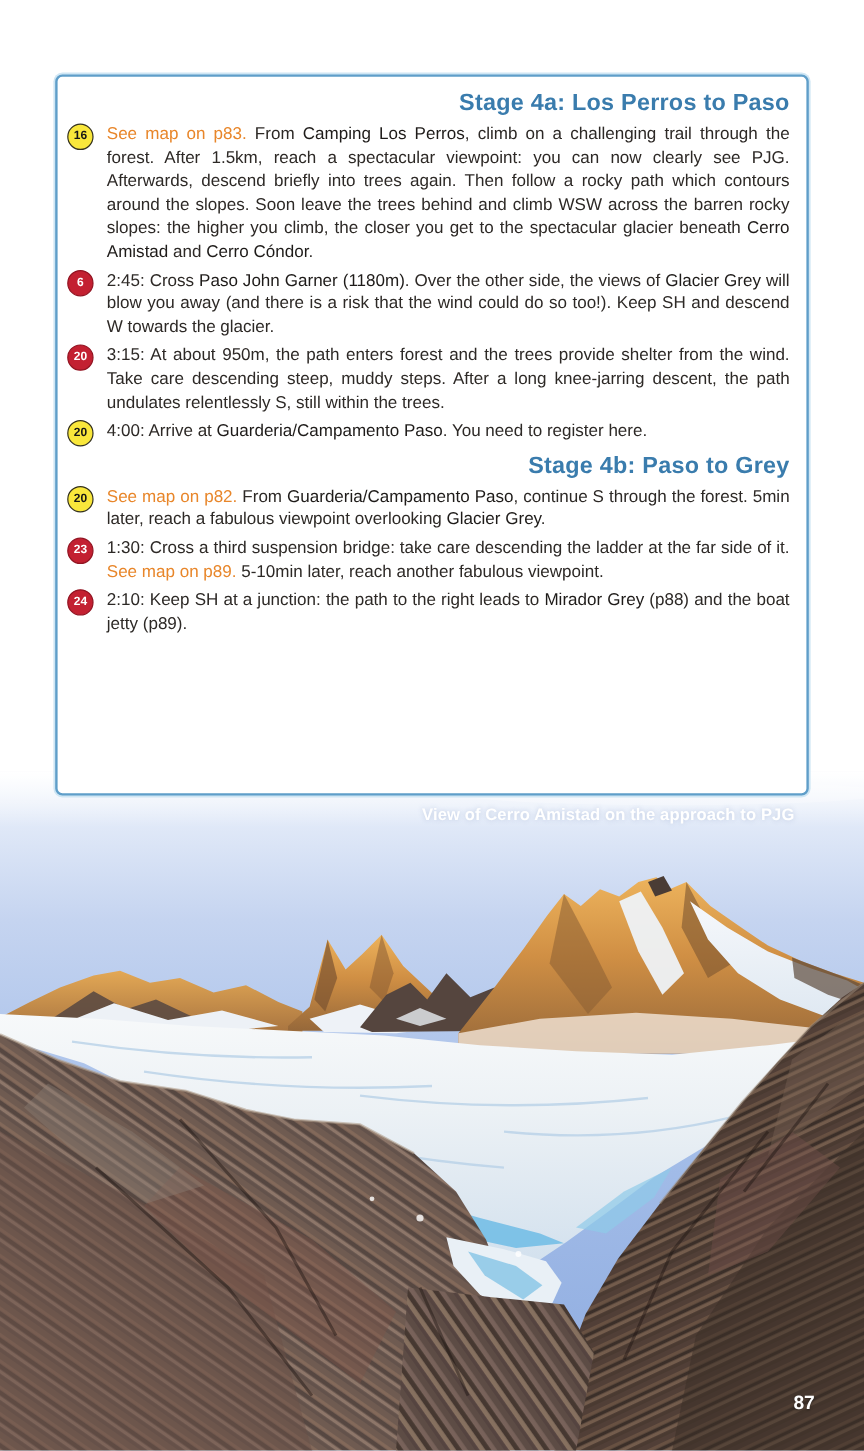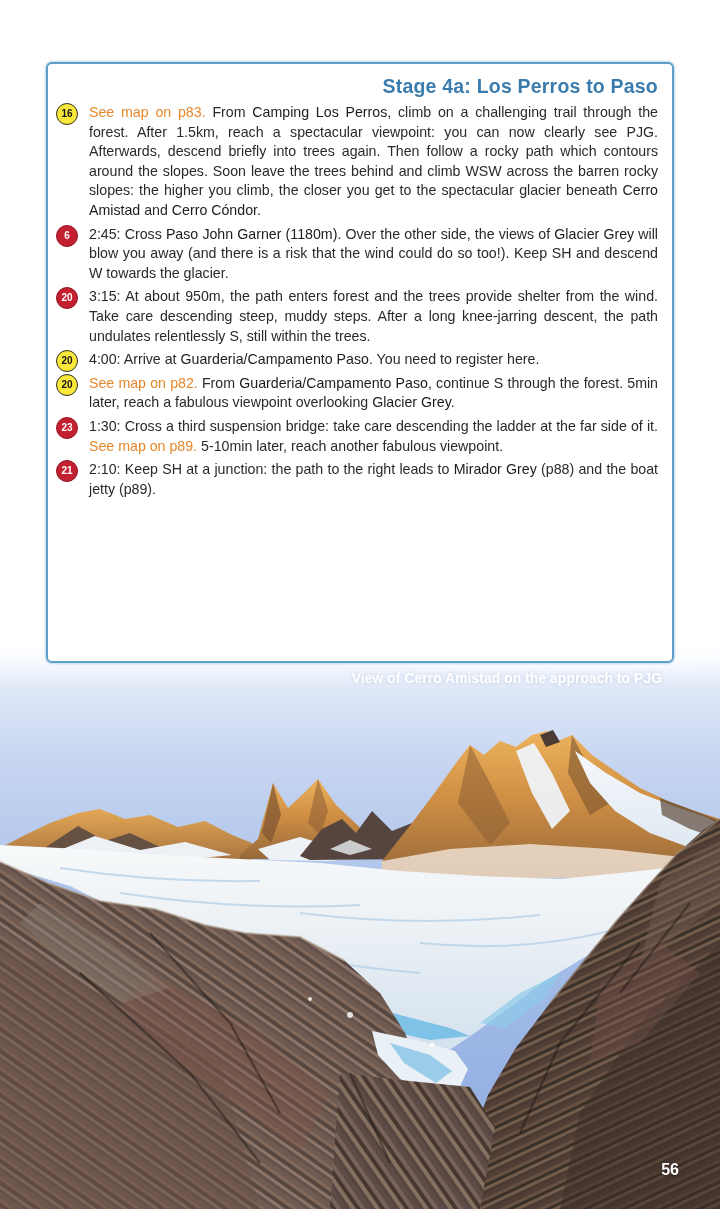--- a/index.html
+++ b/index.html
@@ -220,47 +220,48 @@
       <path d="M690,260 L620,350"></path>
       <path d="M350,430 L390,520"></path>
       <path d="M150,290 L230,380 L280,470"></path>
     </g>
 
     <rect x="0" y="0" width="720" height="46" fill="url(#fadeG)"></rect>
   </svg>
 
   <div class="caption">View of Cerro Amistad on the approach to PJG</div>
 
-  <div class="pagenum">56</div>
+  <div class="pagenum">87</div>
 
   <div class="stagebox" id="stagebox">
       <h2 class="stage-title">Stage 4a: Los Perros to Paso</h2>
       <div class="item">
         <span class="badge yellow">16</span>
         <p><span class="map">See map on p83. </span><span>From </span><span class="b">Camping Los Perros</span><span>, climb on a challenging trail through the forest. After 1.5km, reach a spectacular viewpoint: you can now clearly see PJG. Afterwards, descend briefly into trees again. Then follow a rocky path which contours around the slopes. Soon leave the trees behind and climb WSW across the barren rocky slopes: the higher you climb, the closer you get to the spectacular glacier beneath </span><span class="b">Cerro Amistad</span><span> and </span><span class="b">Cerro Cóndor</span><span>.</span></p>
       </div>
       <div class="item">
         <span class="badge red">6</span>
         <p><span>2:45: Cross </span><span class="b">Paso John Garner (1180m)</span><span>. Over the other side, the views of </span><span class="b">Glacier Grey</span><span> will blow you away (and there is a risk that the wind could do so too!). Keep SH and descend W towards the glacier.</span></p>
       </div>
       <div class="item">
         <span class="badge red">20</span>
         <p><span>3:15: At about 950m, the path enters forest and the trees provide shelter from the wind. Take care descending steep, muddy steps. After a long knee-jarring descent, the path undulates relentlessly S, still within the trees.</span></p>
       </div>
       <div class="item">
         <span class="badge yellow">20</span>
         <p><span>4:00: Arrive at </span><span class="b">Guarderia/Campamento Paso</span><span>. You need to register here.</span></p>
       </div>
+      <h2 class="stage-title">Stage 4b: Paso to Grey</h2>
       <div class="item">
         <span class="badge yellow">20</span>
         <p><span class="map">See map on p82. </span><span>From </span><span class="b">Guarderia/Campamento Paso</span><span>, continue S through the forest. 5min later, reach a fabulous viewpoint overlooking </span><span class="b">Glacier Grey</span><span>.</span></p>
       </div>
       <div class="item">
         <span class="badge red">23</span>
         <p><span>1:30: Cross a third suspension bridge: take care descending the ladder at the far side of it. </span><span class="map">See map on p89. </span><span>5-10min later, reach another fabulous viewpoint.</span></p>
       </div>
       <div class="item">
-        <span class="badge red">21</span>
+        <span class="badge red">24</span>
         <p><span>2:10: Keep SH at a junction: the path to the right leads to </span><span class="b">Mirador Grey</span><span> (p88) and the boat jetty (p89).</span></p>
       </div>
     </div>
 
 </div>
 
 </body></html>

